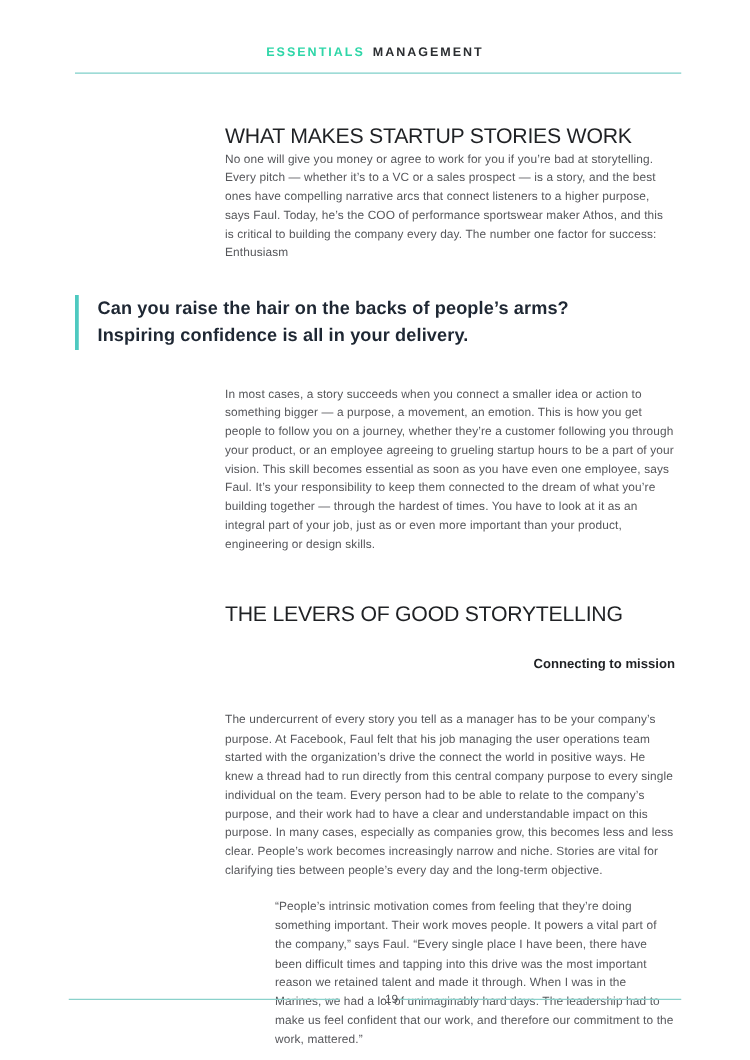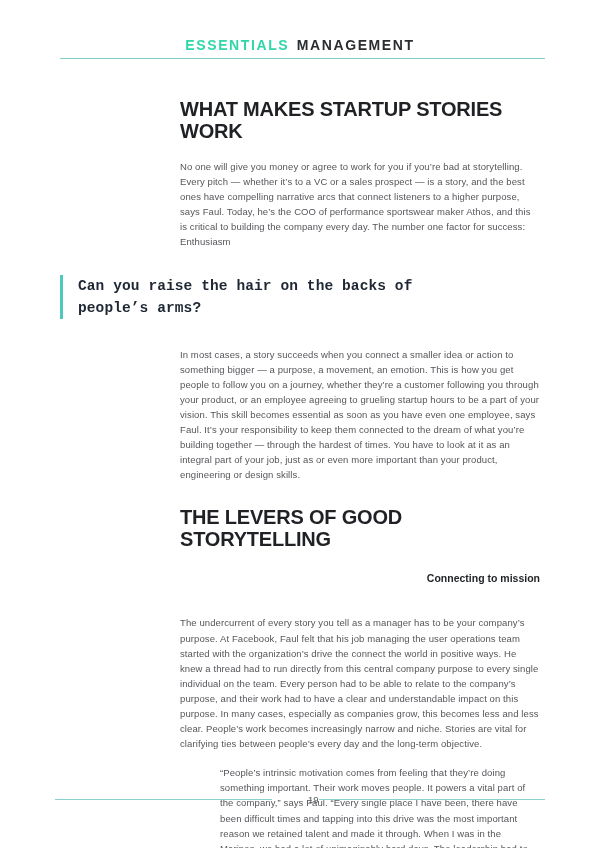--- a/index.html
+++ b/index.html
@@ -10,55 +10,55 @@
     height: 848px;
     background: #ffffff;
     font-family: "Liberation Sans", sans-serif;
     overflow: hidden;
   }
   
   .kicker {
     position: absolute;
     top: 37px; left: 0; right: 0;
     text-align: center;
-    font-size: 14px;
+    font-size: 10px;
     font-weight: bold;
     letter-spacing: 1.6px;
   }
   .kicker .accent { color: #2fd6a8; }
   .kicker .rest { color: #2b2e31; margin-left: 2px; }
   .header-rule {
     position: absolute;
     top: 58px; left: 60px; right: 55px;
     height: 1px;
     background: #7fd0c9;
   }
   
   .article {
     position: absolute;
     top: 98px;
     left: 180px;
     width: 360px;
     color: #55565a;
   }
   h1.section-heading {
-    font-size: 20px;
+    font-size: 17px;
     line-height: 22px;
-    font-weight: bold;
+    font-weight: normal;
     letter-spacing: -0.2px;
     color: #1f2124;
   }
-  h1.second { margin-top: 24px; }
+  h1.second { margin-top: 38px; }
   .body-para {
     font-size: 9.5px;
     line-height: 15.1px;
     color: #55565a;
     letter-spacing: 0.1px;
   }
-  .p1 { margin-top: 17px; }
+  .p1 { }
   .p2 { margin-top: 28px; }
   .p3 { margin-top: 31px; }
   .p4 { margin-top: 14px; margin-left: 40px; }
   h3.sub-heading {
     margin-top: 22px;
     font-size: 10.5px;
     font-weight: bold;
     color: #1f2124;
     text-align: right;
   }
@@ -68,21 +68,21 @@
     margin-left: -120px;
     width: 415px;
     display: flex;
   }
   .quote-bar {
     flex: 0 0 3px;
     background: #4ec9c0;
     margin-right: 15px;
   }
   .quote-text {
-    font-family: Liberation Mono, monospace;
+    font-family: Liberation Sans, sans-serif;
     font-weight: bold;
     font-size: 14.5px;
     line-height: 22px;
     color: #1e2733;
     letter-spacing: 0.1px;
   }
   
   .footer {
     position: absolute;
     top: 794px; left: 55px; right: 55px;
@@ -114,20 +114,21 @@
   <div class="article">
 
     <h1 class="section-heading">WHAT MAKES STARTUP STORIES WORK</h1>
 
     <p class="body-para p1">No one will give you money or agree to work for you if you’re bad at storytelling. Every pitch — whether it’s to a VC or a sales prospect — is a story, and the best ones have compelling narrative arcs that connect listeners to a higher purpose, says Faul. Today, he’s the COO of performance sportswear maker Athos, and this is critical to building the company every day. The number one factor for success: Enthusiasm</p>
 
     <div class="pull-quote">
       <div class="quote-bar"></div>
       <div class="quote-text">
         <div>Can you raise the hair on the backs of people’s arms?</div>
+        <div>Inspiring confidence is all in your delivery.</div>
       </div>
     </div>
 
     <p class="body-para p2">In most cases, a story succeeds when you connect a smaller idea or action to something bigger — a purpose, a movement, an emotion. This is how you get people to follow you on a journey, whether they’re a customer following you through your product, or an employee agreeing to grueling startup hours to be a part of your vision. This skill becomes essential as soon as you have even one employee, says Faul. It’s your responsibility to keep them connected to the dream of what you’re building together — through the hardest of times. You have to look at it as an integral part of your job, just as or even more important than your product, engineering or design skills.</p>
 
     <h1 class="section-heading second">THE LEVERS OF GOOD STORYTELLING</h1>
 
     <h3 class="sub-heading">Connecting to mission</h3>
 
     <p class="body-para p3">The undercurrent of every story you tell as a manager has to be your company’s purpose. At Facebook, Faul felt that his job managing the user operations team started with the organization’s drive the connect the world in positive ways. He knew a thread had to run directly from this central company purpose to every single individual on the team. Every person had to be able to relate to the company’s purpose, and their work had to have a clear and understandable impact on this purpose. In many cases, especially as companies grow, this becomes less and less clear. People’s work becomes increasingly narrow and niche. Stories are vital for clarifying ties between people’s every day and the long-term objective.</p>

